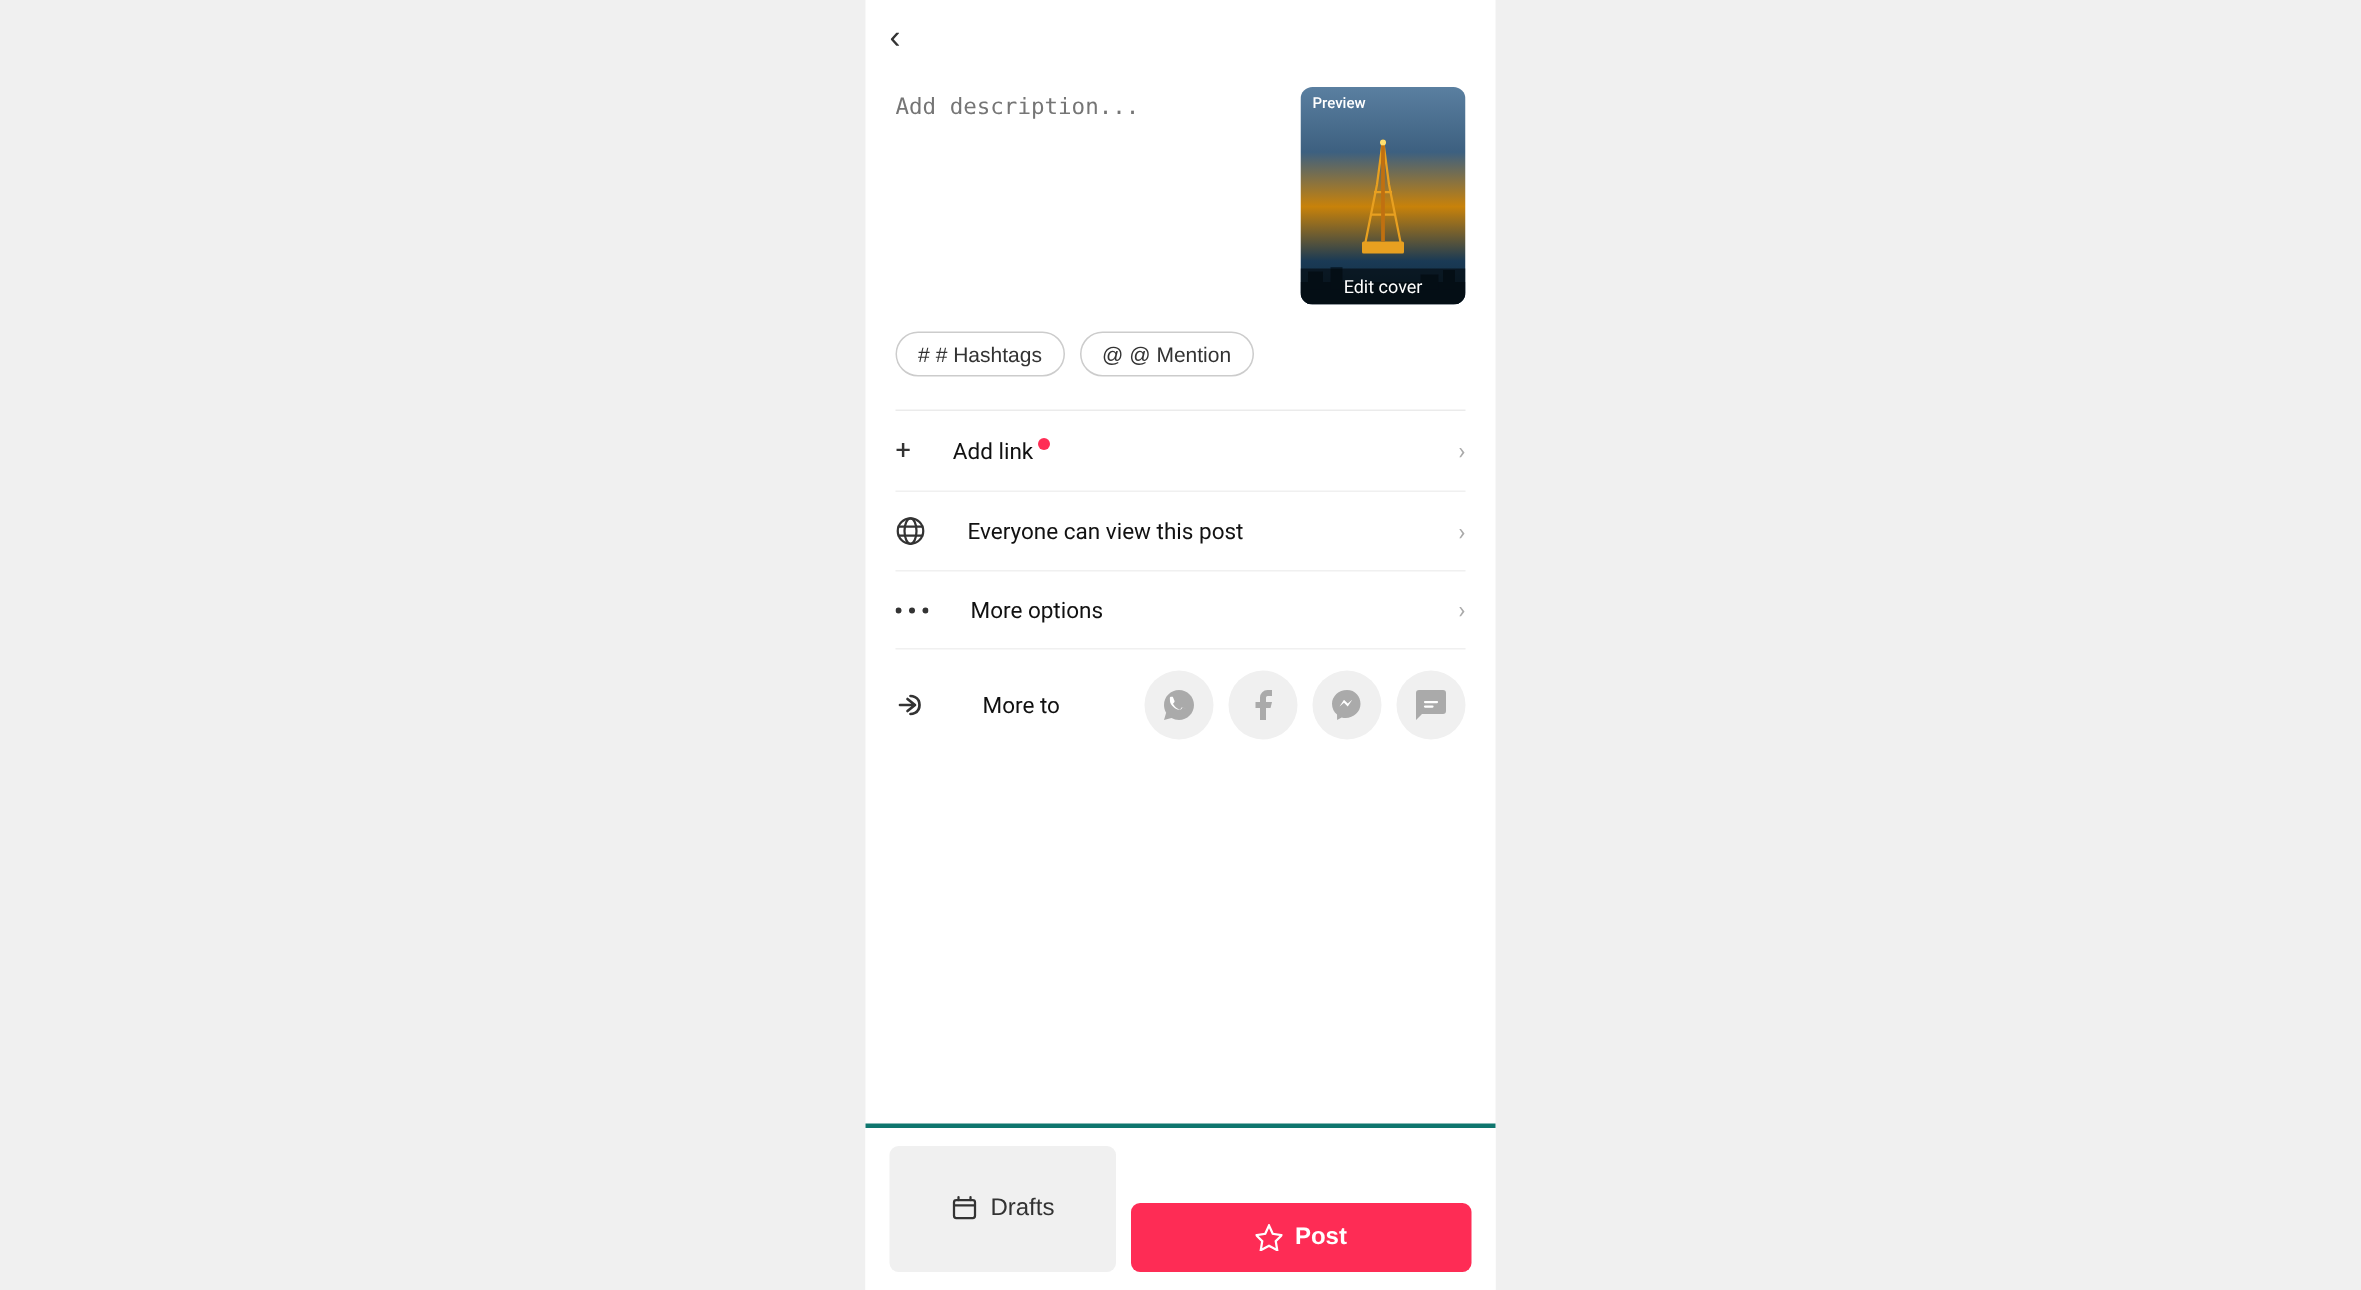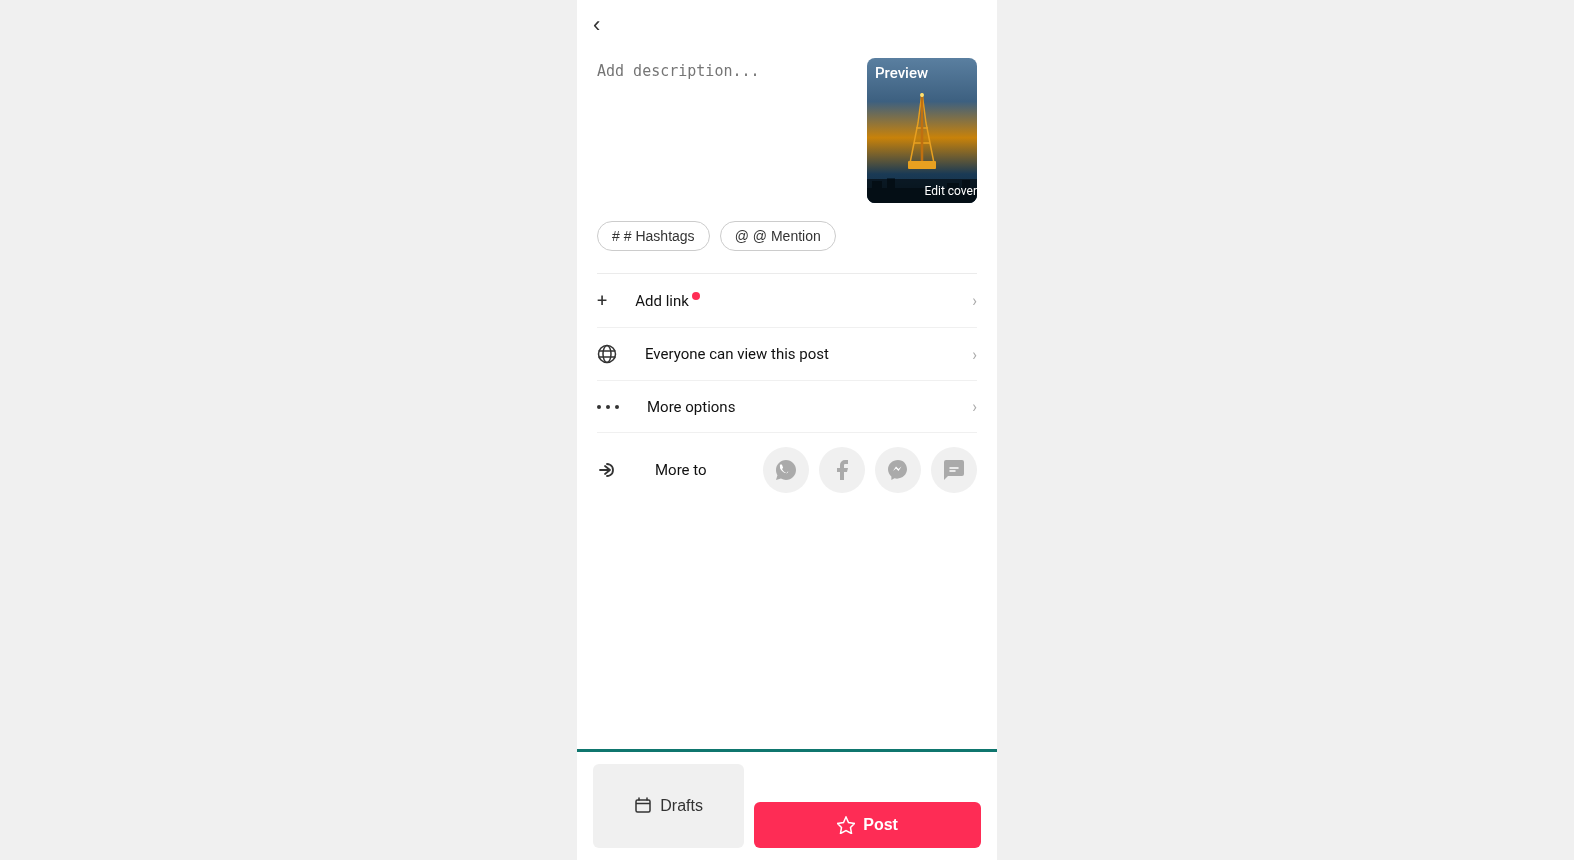--- a/index.html
+++ b/index.html
@@ -67,21 +67,21 @@
       height: 145px;
       border-radius: 8px;
       overflow: hidden;
       position: relative;
       flex-shrink: 0;
     }
     .preview-label {
       position: absolute;
       top: 6px;
       left: 8px;
-      font-size: 15px;
+      font-size: 10px;
       color: #fff;
       font-weight: 500;
     }
     .preview-image {
       width: 100%;
       height: 100%;
       background: linear-gradient(to bottom, #5a7fa0 0%, #3d6080 30%, #c8820a 55%, #1a3a55 80%, #0f2a3d 100%);
       position: relative;
     }
     
@@ -91,21 +91,21 @@
       left: 50%;
       transform: translateX(-50%);
     }
     .edit-cover-bar {
       position: absolute;
       bottom: 0;
       left: 0;
       right: 0;
       background: rgba(0,0,0,0.55);
       color: #fff;
-      text-align: right;
+      text-align: center;
       font-size: 12px;
       padding: 5px 0;
       cursor: pointer;
     }
     .tags-row {
       display: flex;
       gap: 10px;
       margin-bottom: 22px;
     }
     .tag-btn {

